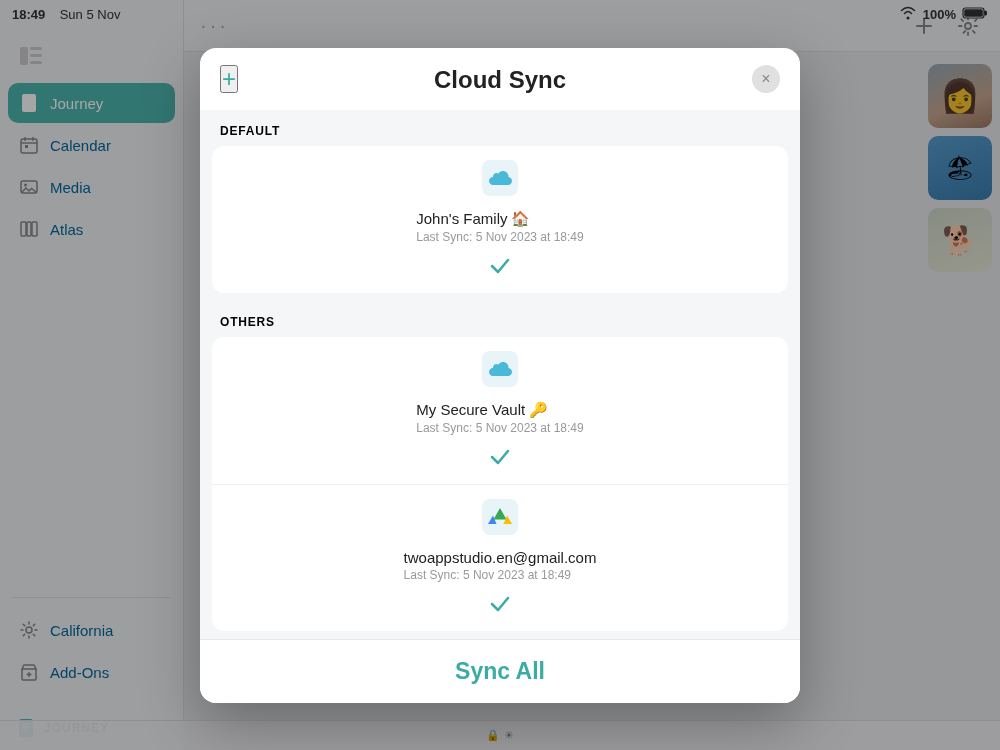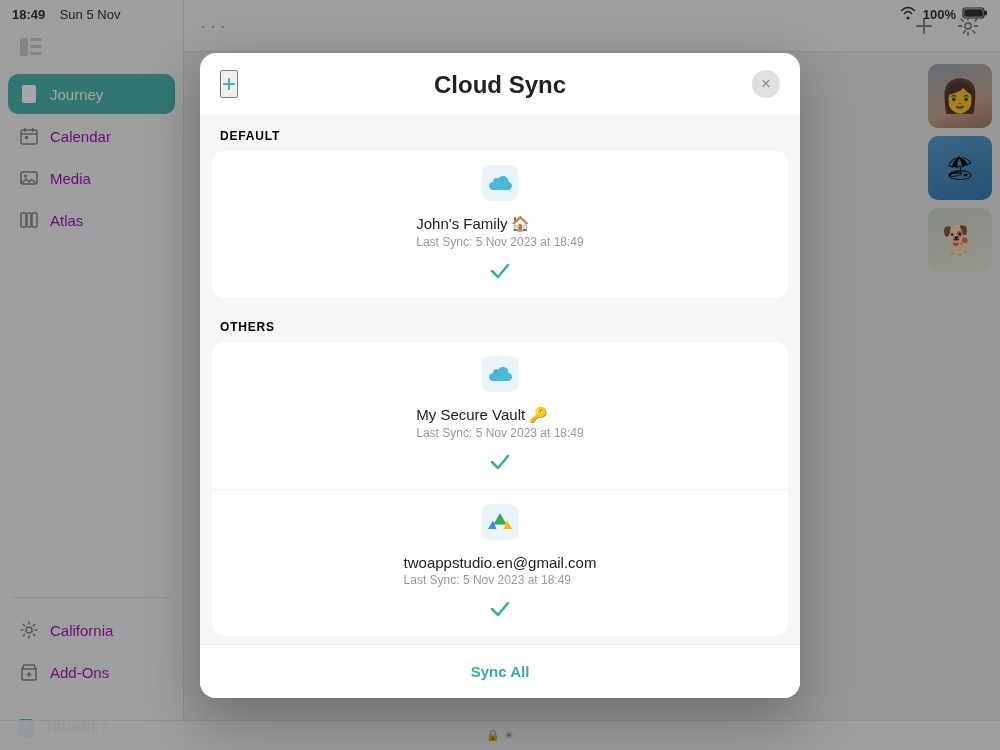--- a/index.html
+++ b/index.html
@@ -38,21 +38,21 @@
     .status-date { }
     .status-right { display: flex; align-items: center; gap: 6px; }
 
     
     .sidebar {
       width: 184px;
       background: #f2f3f5;
       border-right: 1px solid #ddd;
       display: flex;
       flex-direction: column;
-      padding-top: 20px;
+      padding-top: 29px;
       flex-shrink: 0;
     }
     .sidebar-header {
       display: flex;
       align-items: center;
       padding: 12px 16px 8px;
     }
     .sidebar-icon-btn {
       width: 30px; height: 30px;
       border-radius: 6px;
@@ -66,21 +66,21 @@
       padding: 4px 8px;
       flex: 1;
     }
     .sidebar-item {
       display: flex;
       align-items: center;
       gap: 10px;
       padding: 9px 10px;
       border-radius: 10px;
       font-size: 15px;
-      color: #a21caf;
+      color: #0369a1;
       cursor: pointer;
       margin-bottom: 2px;
     }
     .sidebar-item.active {
       background: #4db6b0;
       color: white;
     }
     .sidebar-item .item-icon {
       width: 22px;
       height: 22px;
@@ -284,21 +284,21 @@
     .modal-footer {
       background: white;
       padding: 0;
       border-top: 1px solid #e8e8e8;
     }
     .sync-all-btn {
       width: 100%;
       padding: 18px;
       background: white;
       border: none;
-      font-size: 15px;
+      font-size: 23px;
       font-weight: 600;
       color: #3aaba5;
       cursor: pointer;
       text-align: center;
     }
 
     
     .photo-1 { background: linear-gradient(135deg, #8a9bb0 0%, #c4a882 100%); }
     .photo-2 { background: linear-gradient(135deg, #6aadcf 0%, #4a8ab0 100%); }
     .photo-3 { background: linear-gradient(135deg, #c8d4c0 0%, #e8e8d8 100%); }

